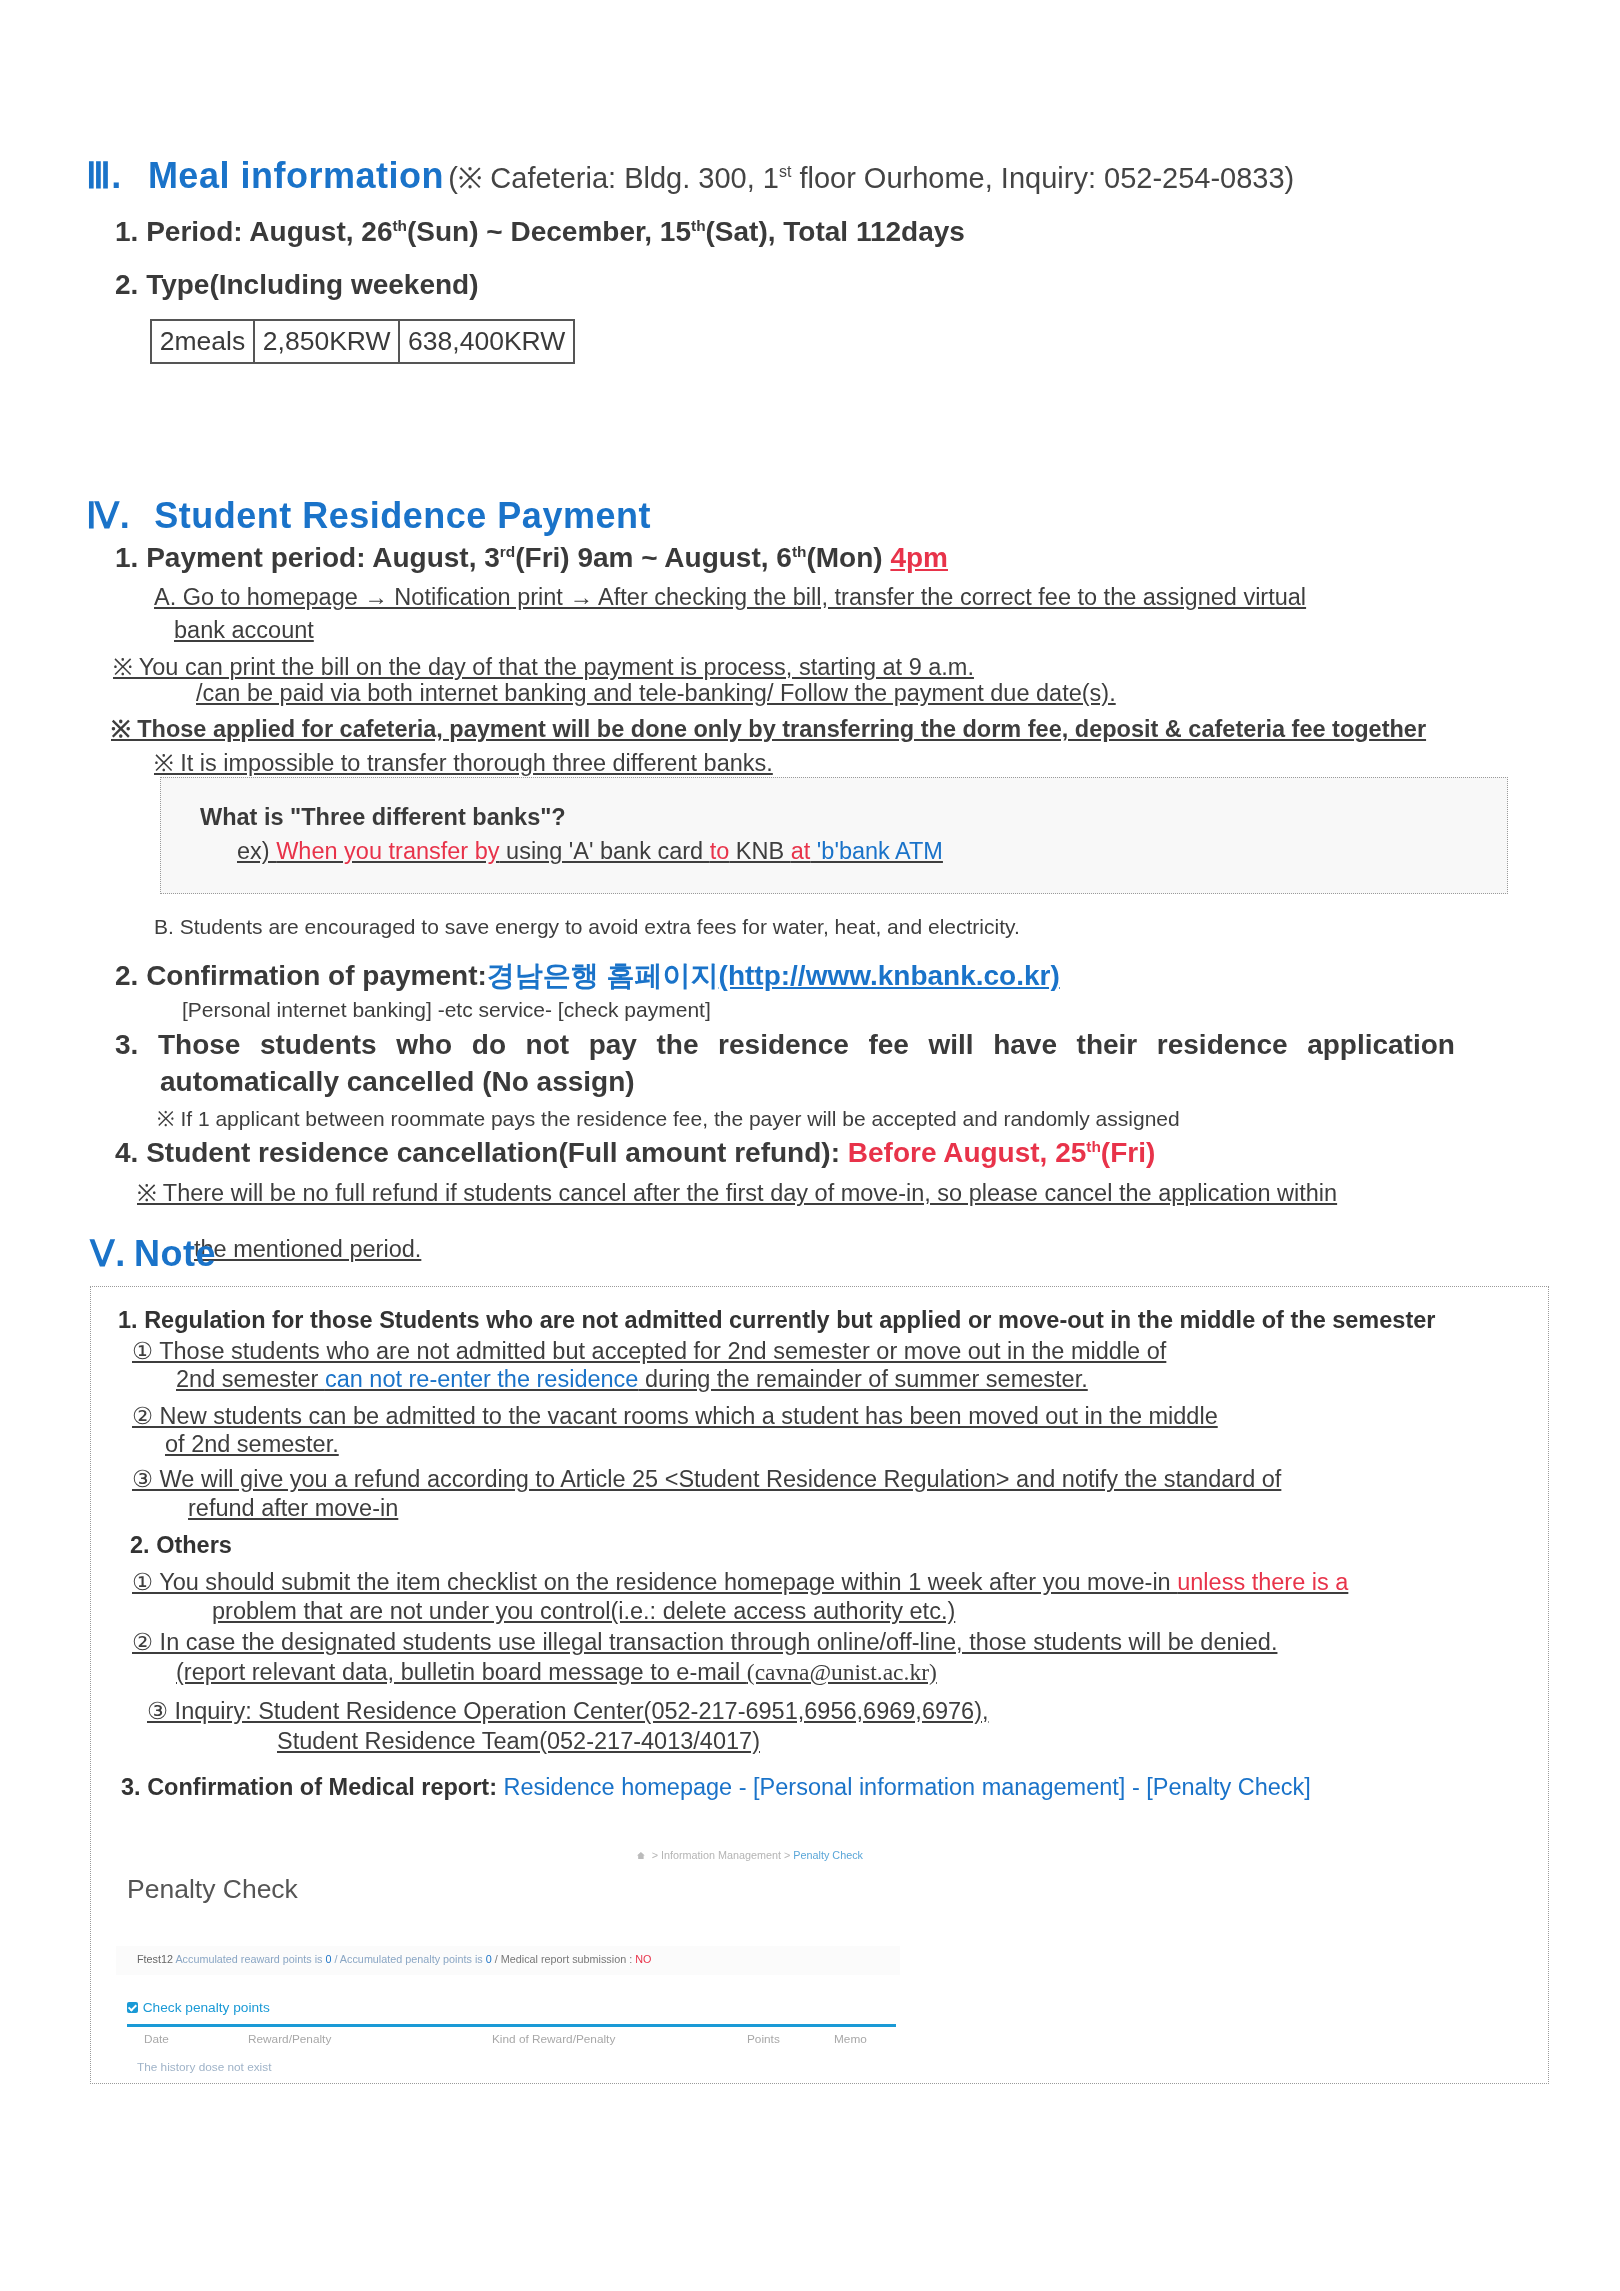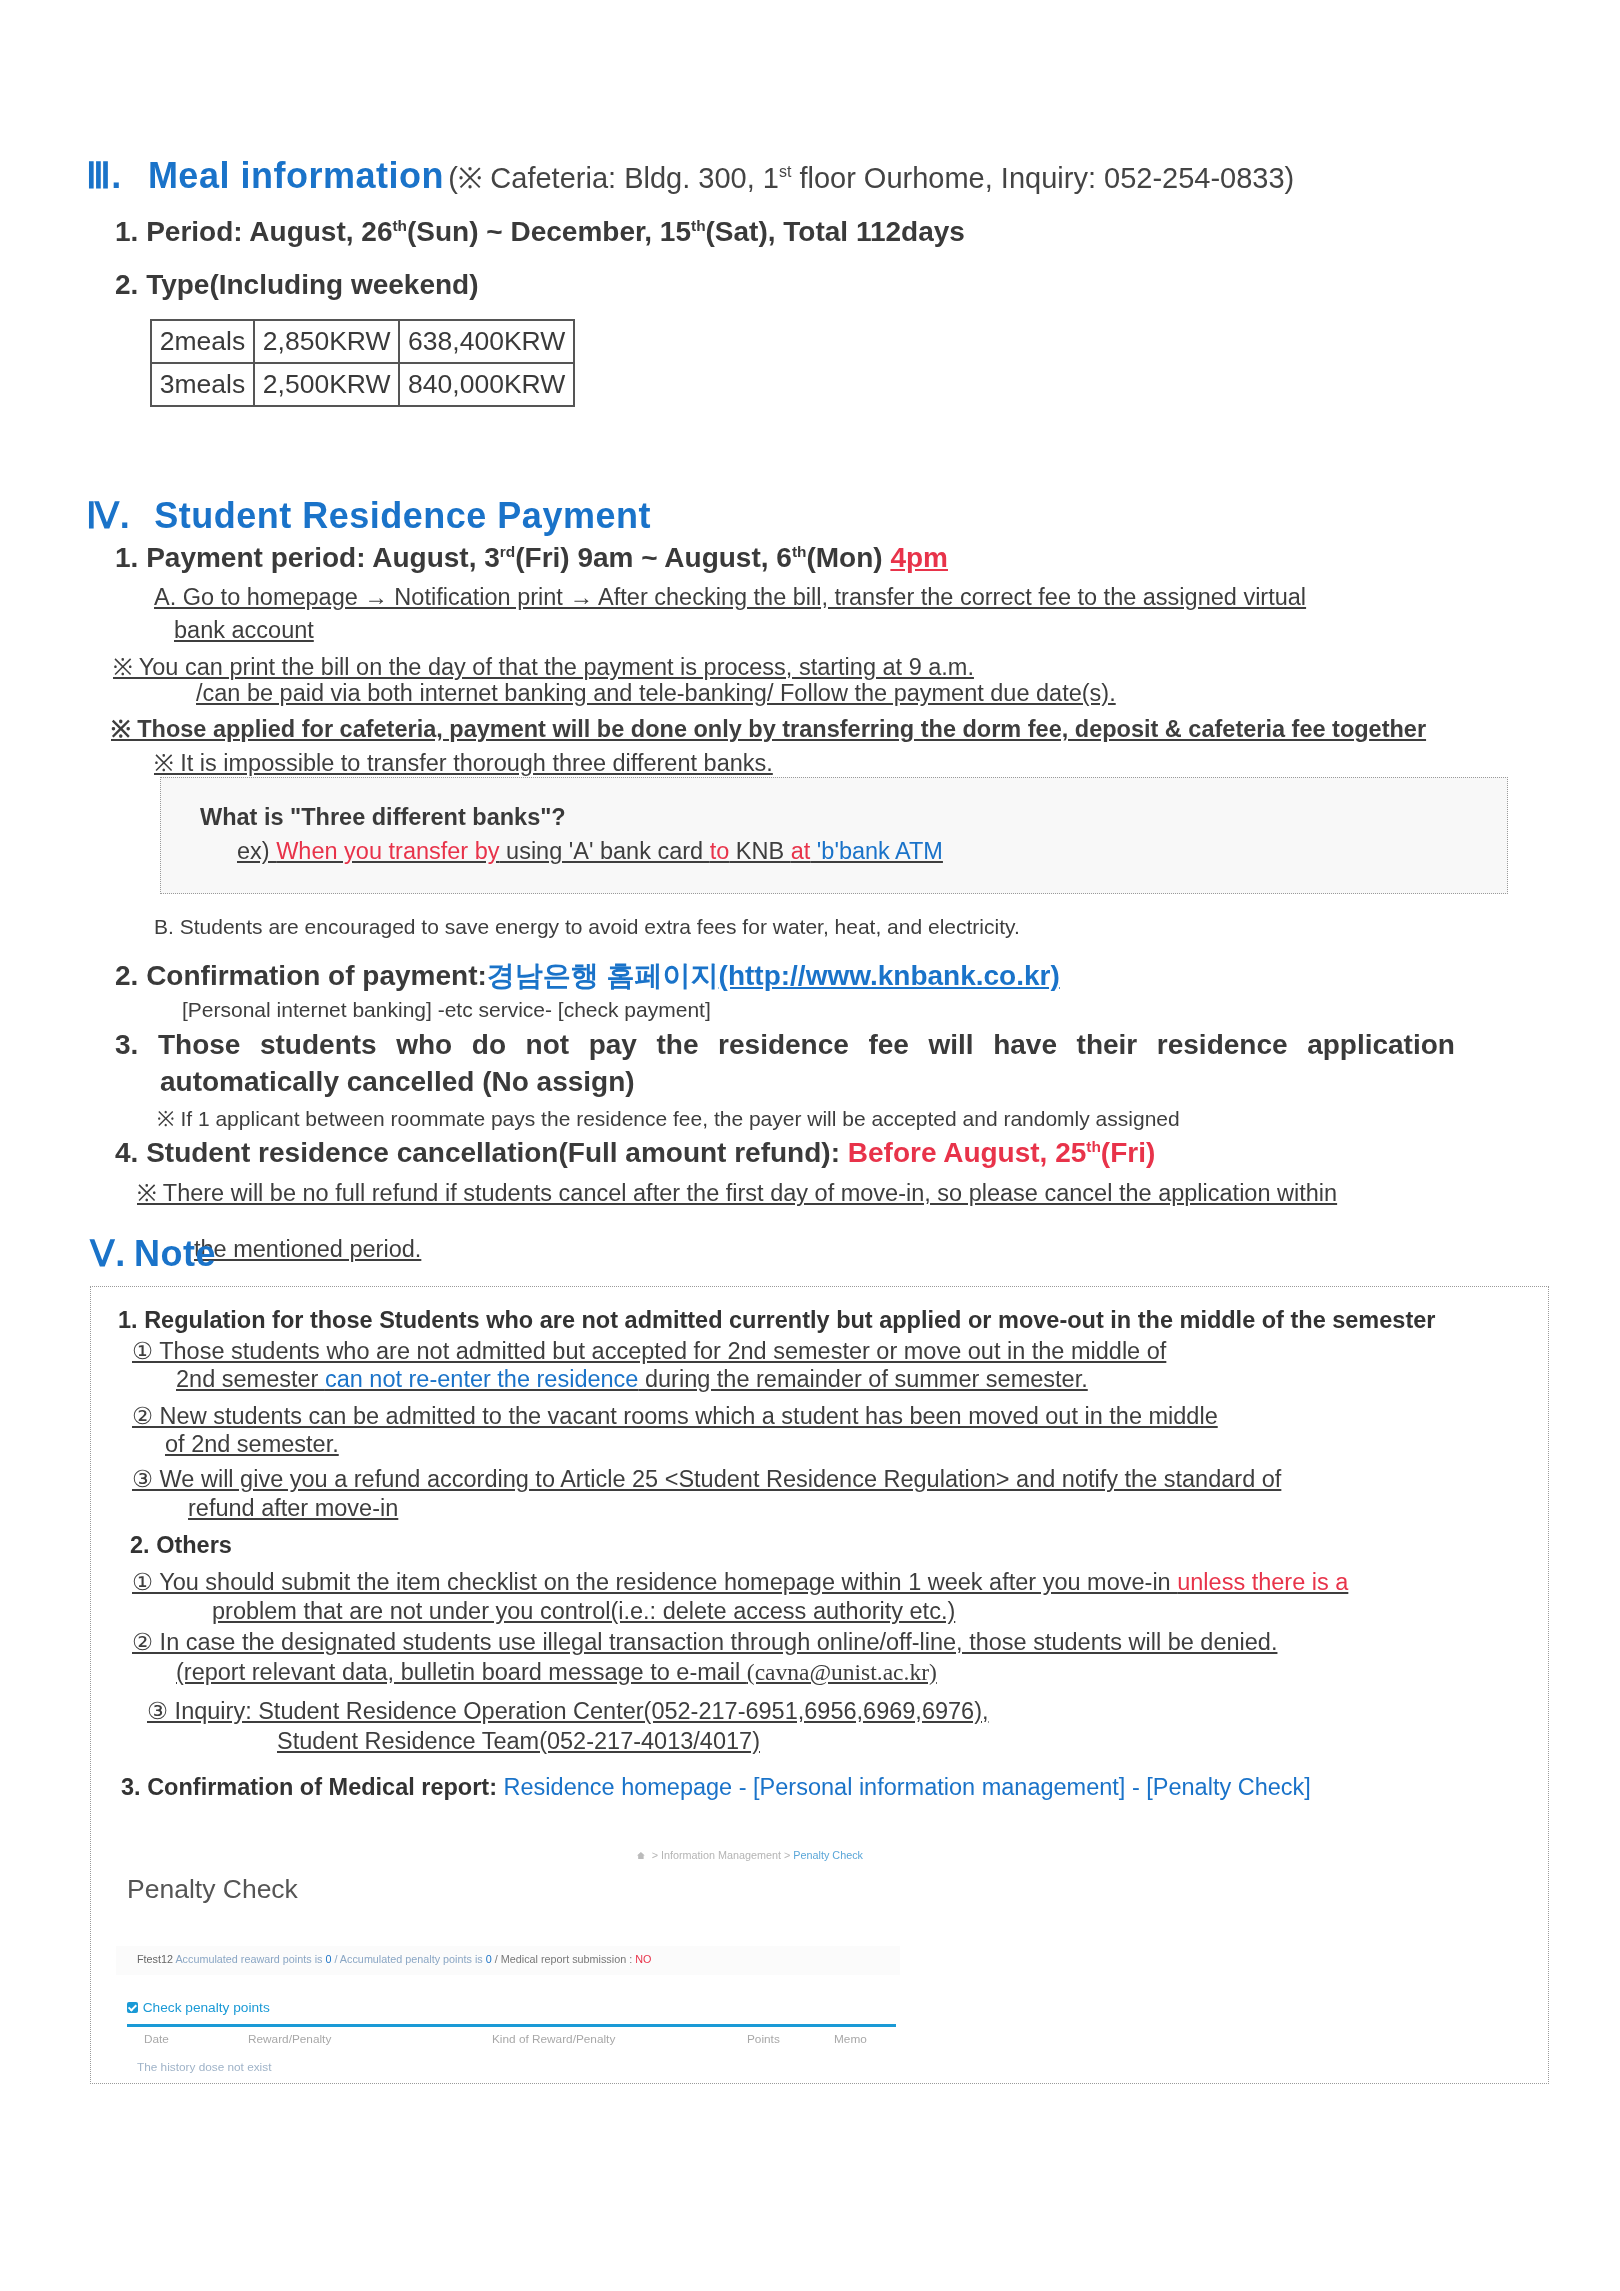--- a/index.html
+++ b/index.html
@@ -48,25 +48,20 @@
 </div>
 
 <div class="abs h2" style="left:115px; top:269px;">2. Type(Including weekend)</div>
 
 <table class="meal">
   <tbody>
   <tr>
     <td>2meals</td>
     <td>2,850KRW</td>
     <td>638,400KRW</td>
-  </tr>
-  <tr>
-    <td>3meals</td>
-    <td>2,500KRW</td>
-    <td>840,000KRW</td>
   </tr>
 </tbody>
   </table>
 
 <div class="abs" style="left:86px; top:495px;">
   <span class="h1">Ⅳ.</span>
   <span class="h1" style="margin-left:19.6px;">Student Residence Payment</span>
 </div>
 
 <div class="abs h2" style="left:115px; top:542px;">

